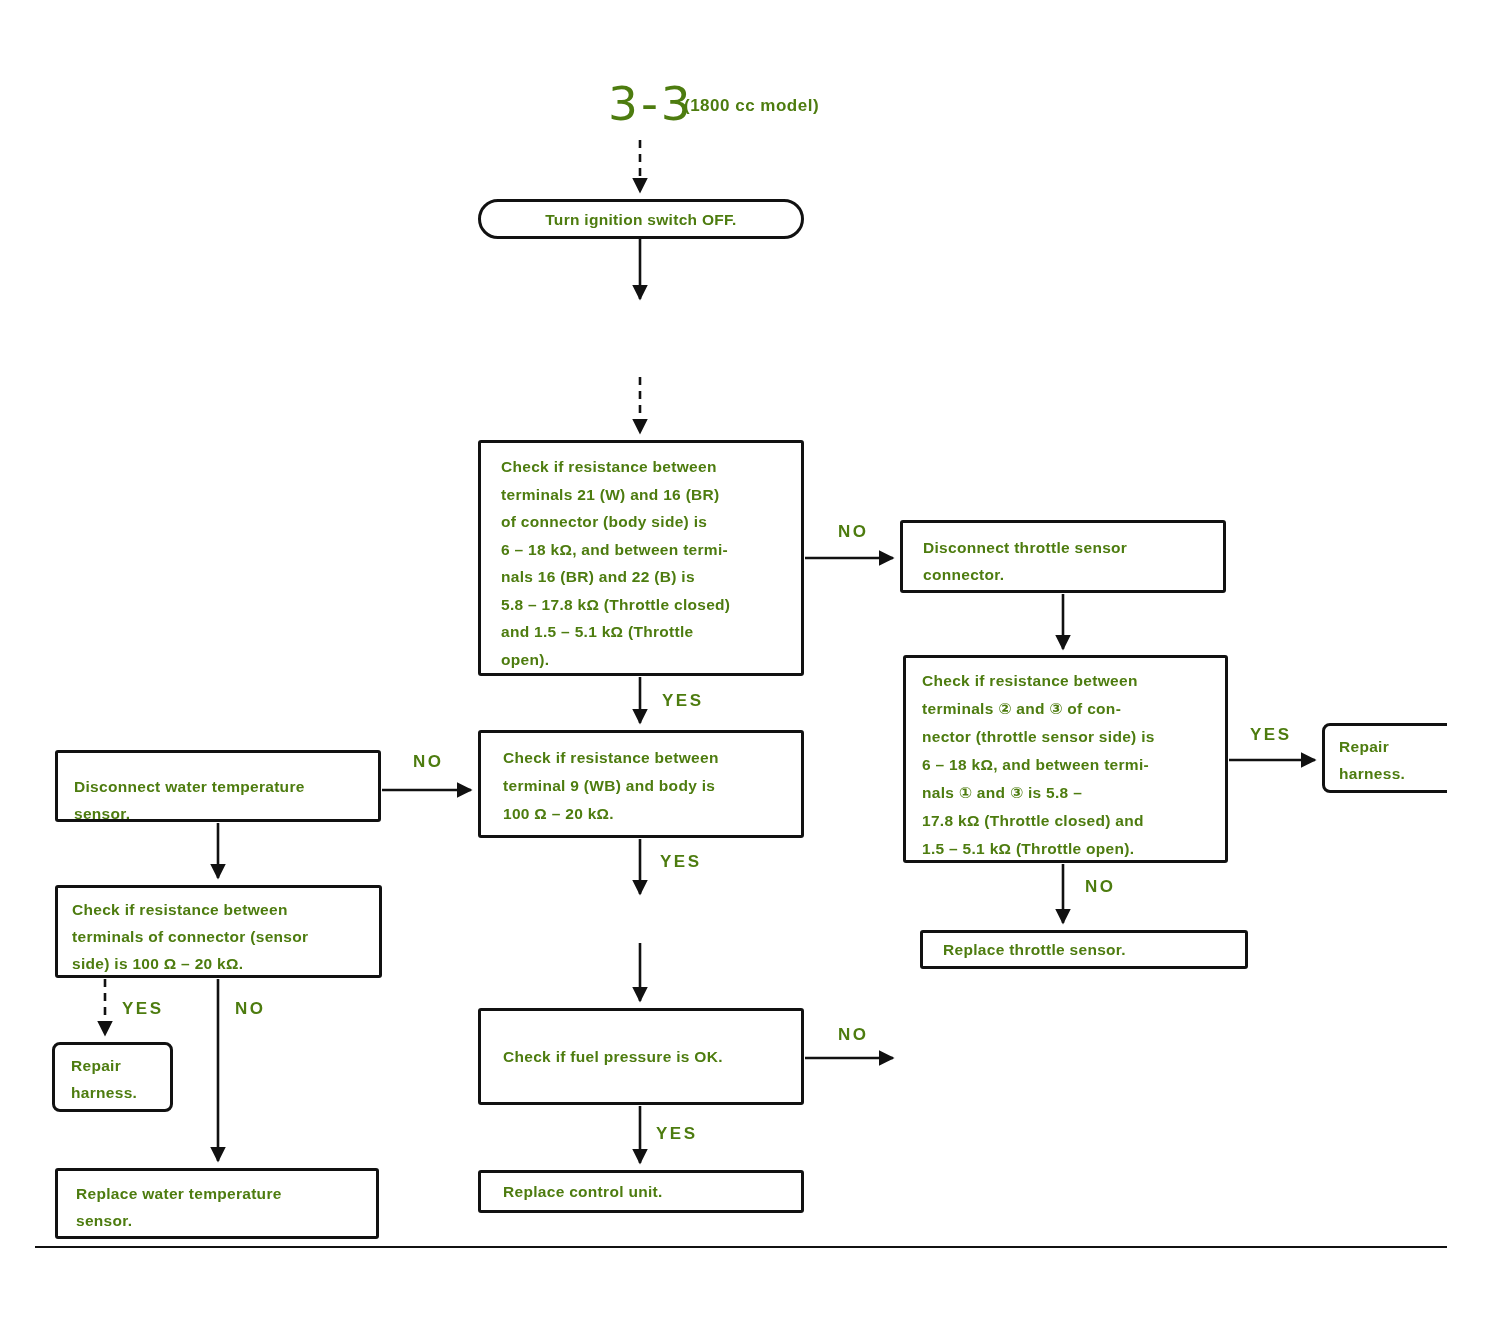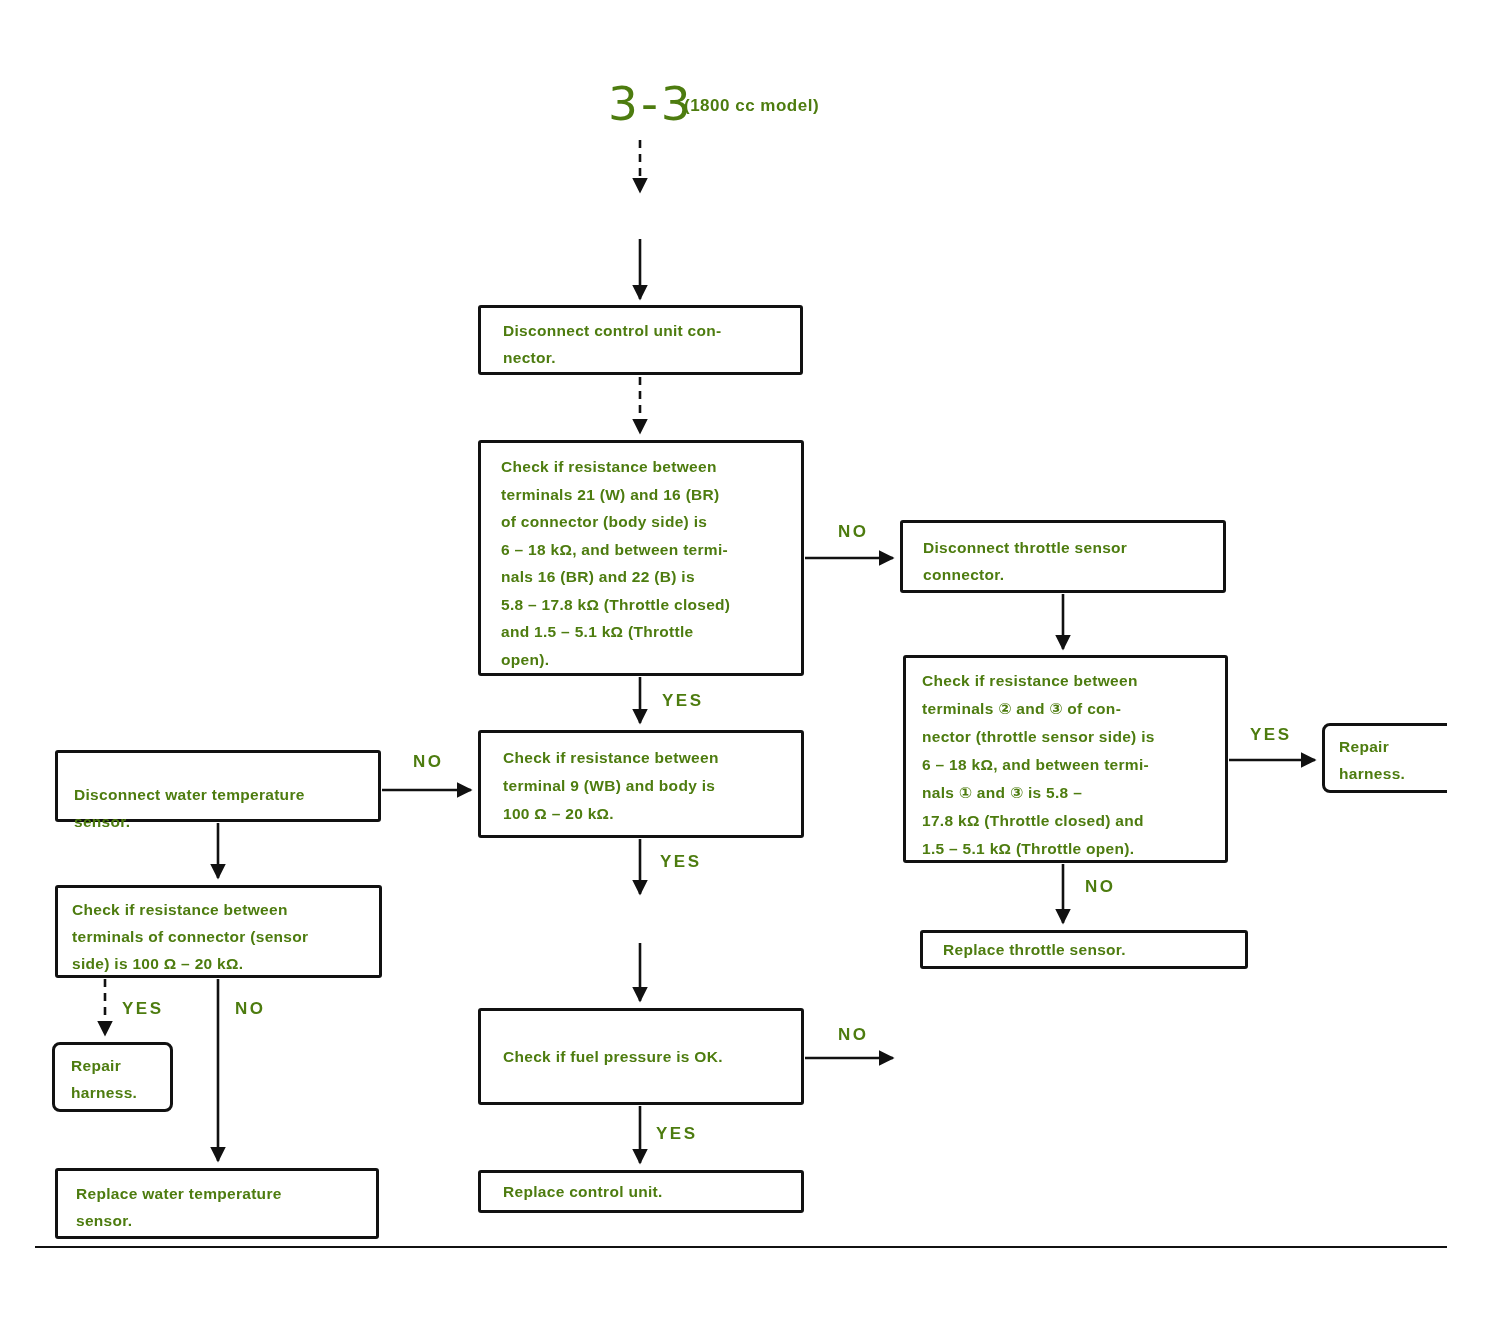--- a/index.html
+++ b/index.html
@@ -37,21 +37,21 @@
   .vcenter{display:flex;align-items:center;padding-top:0;padding-bottom:0;}
   
   .n-turn-off        {left:478px;top:199px;width:326px;height:40px;}
   .n-disc-cu         {left:478px;top:305px;width:325px;height:70px;padding-left:22px;}
   .n-check-body      {left:478px;top:440px;width:326px;height:236px;line-height:27.5px;padding-top:10px;padding-left:20px;}
   .n-disc-ts         {left:900px;top:520px;width:326px;height:73px;padding-top:11px;padding-left:20px;}
   .n-check-ts        {left:903px;top:655px;width:325px;height:208px;line-height:28px;padding-top:9px;padding-left:16px;}
   .n-repair-r        {left:1322px;top:723px;width:134px;height:70px;border-radius:8px;padding:7px 14px;}
   .n-repl-ts         {left:920px;top:930px;width:328px;height:39px;padding-left:20px;}
   .n-check-t9        {left:478px;top:730px;width:326px;height:108px;padding-top:11px;padding-left:22px;line-height:28px;}
-  .n-disc-wt         {left:55px;top:750px;width:326px;height:72px;padding-top:28px;padding-left:16px;}
+  .n-disc-wt         {left:55px;top:750px;width:326px;height:72px;padding-top:20px;padding-left:16px;}
   .n-check-ss        {left:55px;top:885px;width:327px;height:93px;padding-top:8px;padding-left:14px;}
   .n-repair-l        {left:52px;top:1042px;width:121px;height:70px;border-radius:8px;padding:7px 16px;}
   .n-repl-wt         {left:55px;top:1168px;width:324px;height:71px;padding-top:9px;padding-left:18px;}
   .n-turn-on         {left:478px;top:900px;width:326px;height:42px;}
   .n-check-fp        {left:478px;top:1008px;width:326px;height:97px;padding-left:22px;}
   .n-repl-pr         {left:900px;top:1035px;width:328px;height:44px;padding-left:22px;}
   .n-repl-cu         {left:478px;top:1170px;width:326px;height:43px;padding-left:22px;}
   
   .lbl{
     position:absolute;font-size:17px;font-weight:700;letter-spacing:2.5px;
@@ -115,23 +115,22 @@
     <line x1="805" y1="1058" x2="893" y2="1058" marker-end="url(#arr)"></line>
 
     <line x1="640" y1="1106" x2="640" y2="1163" marker-end="url(#arr)"></line>
 
     <line class="rule" x1="35" y1="1247" x2="1490" y2="1247"></line>
   </svg>
 
   <div class="title-code">3-3</div>
   <div class="title-model">(1800 cc model)</div>
 
+  <div class="node pill n-turn-off">Turn ignition switch OFF.</div>
 
-  <div class="node n-disc-cu">Disconnect control unit con-
-nector.</div>
 
   <div class="node n-check-body">Check if resistance between
 terminals 21 (W) and 16 (BR)
 of connector (body side) is
 6 – 18 kΩ, and between termi-
 nals 16 (BR) and 22 (B) is
 5.8 – 17.8 kΩ (Throttle closed)
 and 1.5 – 5.1 kΩ (Throttle
 open).</div>
 

